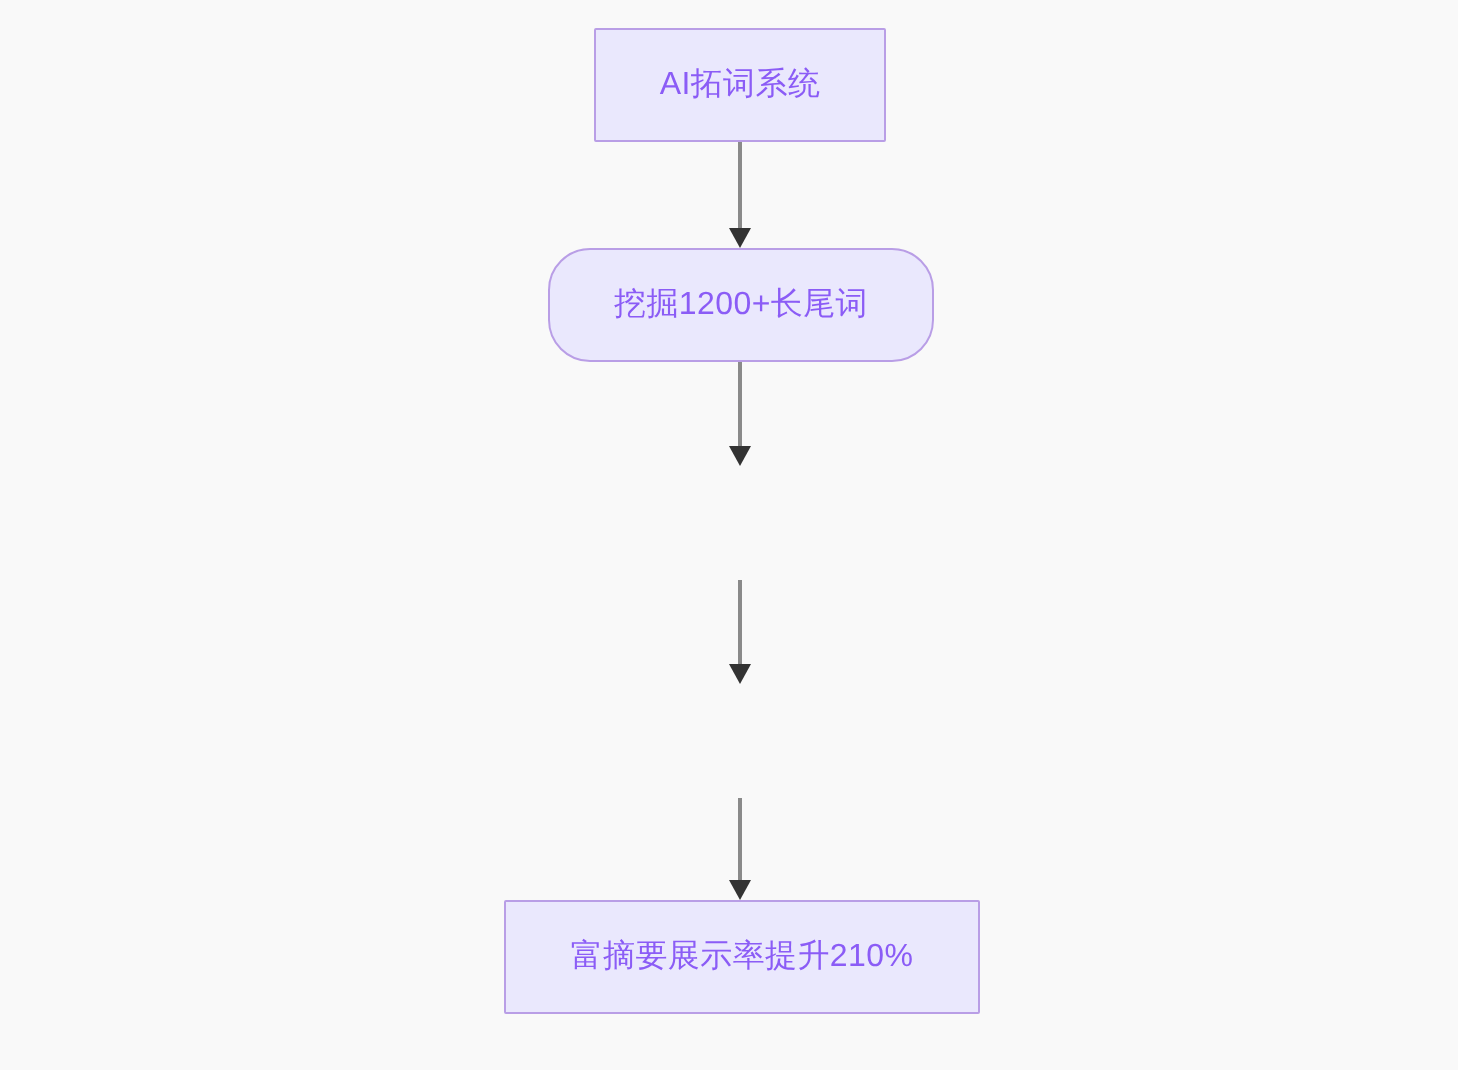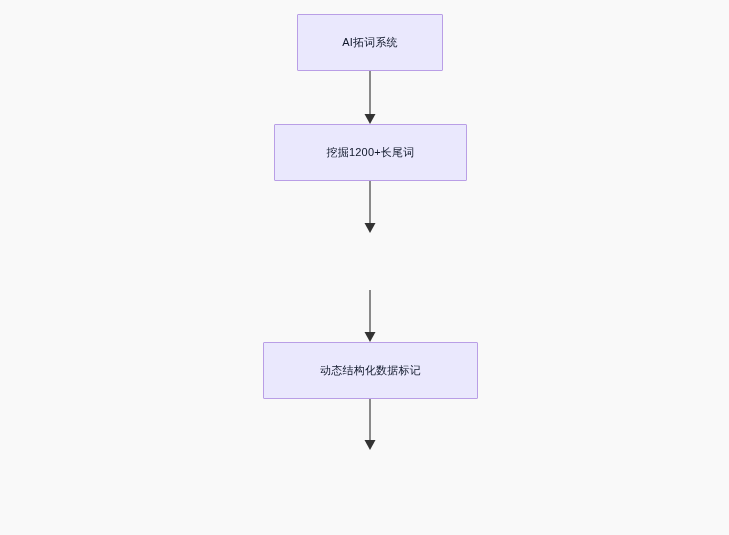--- a/index.html
+++ b/index.html
@@ -22,22 +22,22 @@
   }
   .node {
     position: absolute;
     box-sizing: border-box;
     background: #eae8fd;
     border: 1.6px solid #b99ee6;
     border-radius: 1px;
     display: flex;
     align-items: center;
     justify-content: center;
-    color: #0f172a;
-    font-size: 11px;
+    color: #8b5cf6;
+    font-size: 16px;
     line-height: 1.2;
     letter-spacing: 0.2px;
     white-space: nowrap;
   }
   .node-label {
     display: block;
     text-align: center;
   }
   .edge {
     position: absolute;
@@ -73,23 +73,23 @@
 
   <svg class="edge" style="left:355px; top:399px; width:30px; height:51px;" viewBox="0 0 30 51">
     <line class="edge-line" x1="15" y1="0" x2="15" y2="43"></line>
     <polygon class="edge-head" points="15,51 9.5,41 20.5,41"></polygon>
   </svg>
 
   <div class="node" style="left:297px; top:14px; width:146px; height:57px;">
     <span class="node-label">AI拓词系统</span>
   </div>
 
-  <div class="node" style="left:274px; top:124px; width:193px; height:57px;">
+  <div class="node" style="left:274px; top:124px; width:193px; height:57px;border-radius:21px;">
     <span class="node-label">挖掘1200+长尾词</span>
   </div>
 
 
-  <div class="node" style="left:263px; top:342px; width:215px; height:57px;">
-    <span class="node-label">动态结构化数据标记</span>
+
+  <div class="node" style="left:252px; top:450px; width:238px; height:57px;">
+    <span class="node-label">富摘要展示率提升210%</span>
   </div>
-
 
 </div>
 
 </body></html>

